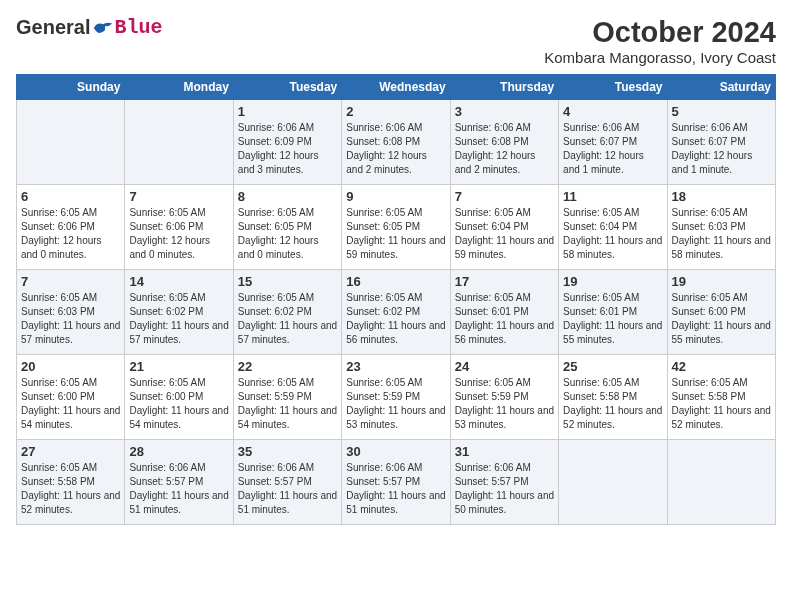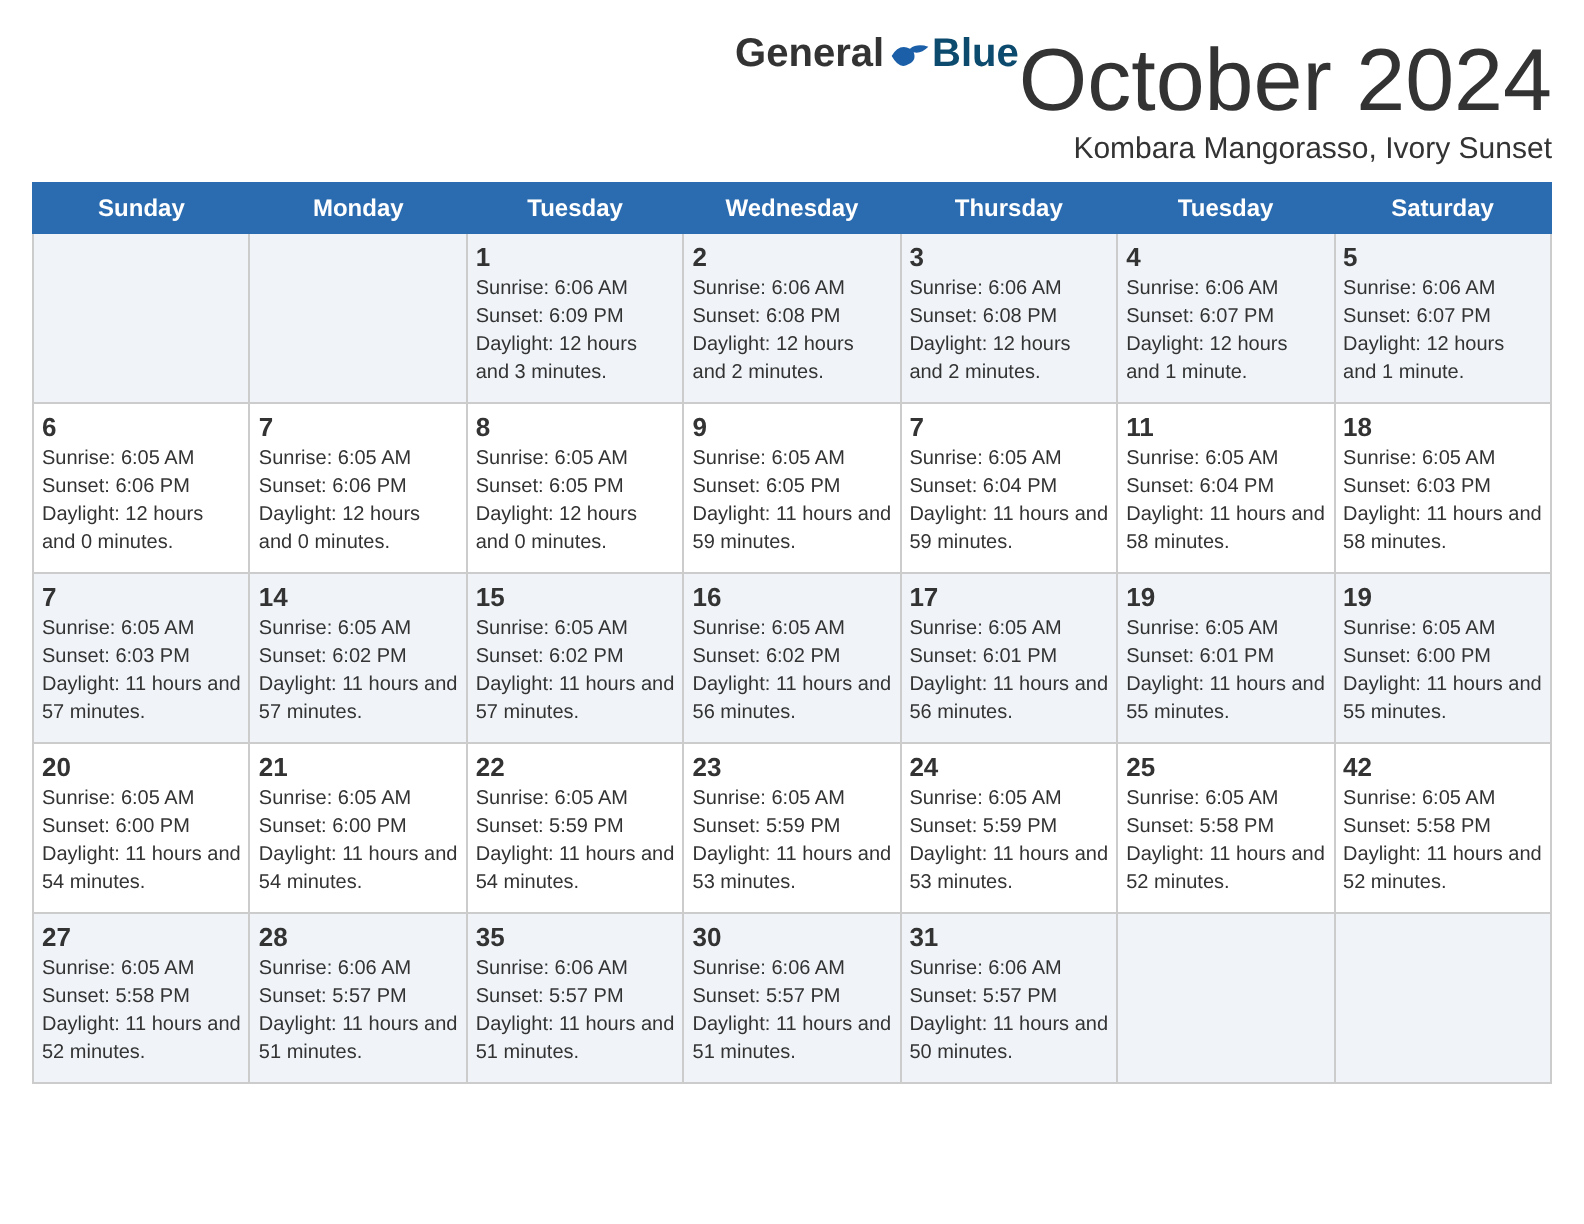--- a/index.html
+++ b/index.html
@@ -5,66 +5,66 @@
     * { box-sizing: border-box; margin: 0; padding: 0; }
     body {
       font-family: Arial, sans-serif;
       background: #fff;
       width: 792px;
       min-height: 612px;
       padding: 16px;
     }
     .header {
       display: flex;
-      justify-content: flex-end;
+      justify-content: space-between;
       align-items: flex-start;
       margin-bottom: 8px;
     }
     .logo {
       display: flex;
       flex-direction: column;
       align-items: flex-start;
     }
     .logo-text {
       display: flex;
       align-items: center;
       font-size: 20px;
       font-weight: bold;
     }
     .logo-general { color: #333; }
-    .logo-blue { color: #0c4a6e; }
+    .logo-blue { color: #be185d; font-family: Liberation Mono, monospace; }
     .logo-bird {
       width: 22px;
       height: 18px;
       margin-left: 2px;
     }
     .title-section {
       text-align: right;
     }
     .month-title {
-      font-size: 44px;
-      font-weight: normal;
+      font-size: 29px;
+      font-weight: bold;
       color: #333;
     }
     .location-title {
       font-size: 15px;
       color: #333;
     }
     table {
       width: 100%;
       border-collapse: collapse;
       table-layout: fixed;
     }
     thead tr th {
       background-color: #2b6cb0;
       color: #fff;
       font-size: 12px;
       font-weight: bold;
       padding: 5px 4px;
-      text-align: center;
+      text-align: right;
       border: 1px solid #2b6cb0;
     }
     tbody tr td {
       vertical-align: top;
       padding: 4px 4px;
       border: 1px solid #ccc;
       font-size: 10px;
       color: #333;
       min-height: 80px;
       height: 85px;
@@ -96,21 +96,21 @@
     <div class="logo-text">
       <span class="logo-general">General</span>
       <svg class="logo-bird" viewBox="0 0 24 18" xmlns="http://www.w3.org/2000/svg">
         <path d="M2 9 Q6 2 12 5 Q16 2 22 4 Q18 8 14 7 Q16 12 10 14 Q6 16 2 9Z" fill="#1a5fa8"></path>
       </svg>
       <span class="logo-blue">Blue</span>
     </div>
   </div>
   <div class="title-section">
     <div class="month-title">October 2024</div>
-    <div class="location-title">Kombara Mangorasso, Ivory Sunset</div>
+    <div class="location-title">Kombara Mangorasso, Ivory Coast</div>
   </div>
 </div>
 
 <table>
   <thead>
     <tr>
     <th>Sunday</th>
         <th>Monday</th>
         <th>Tuesday</th>
         <th>Wednesday</th>

